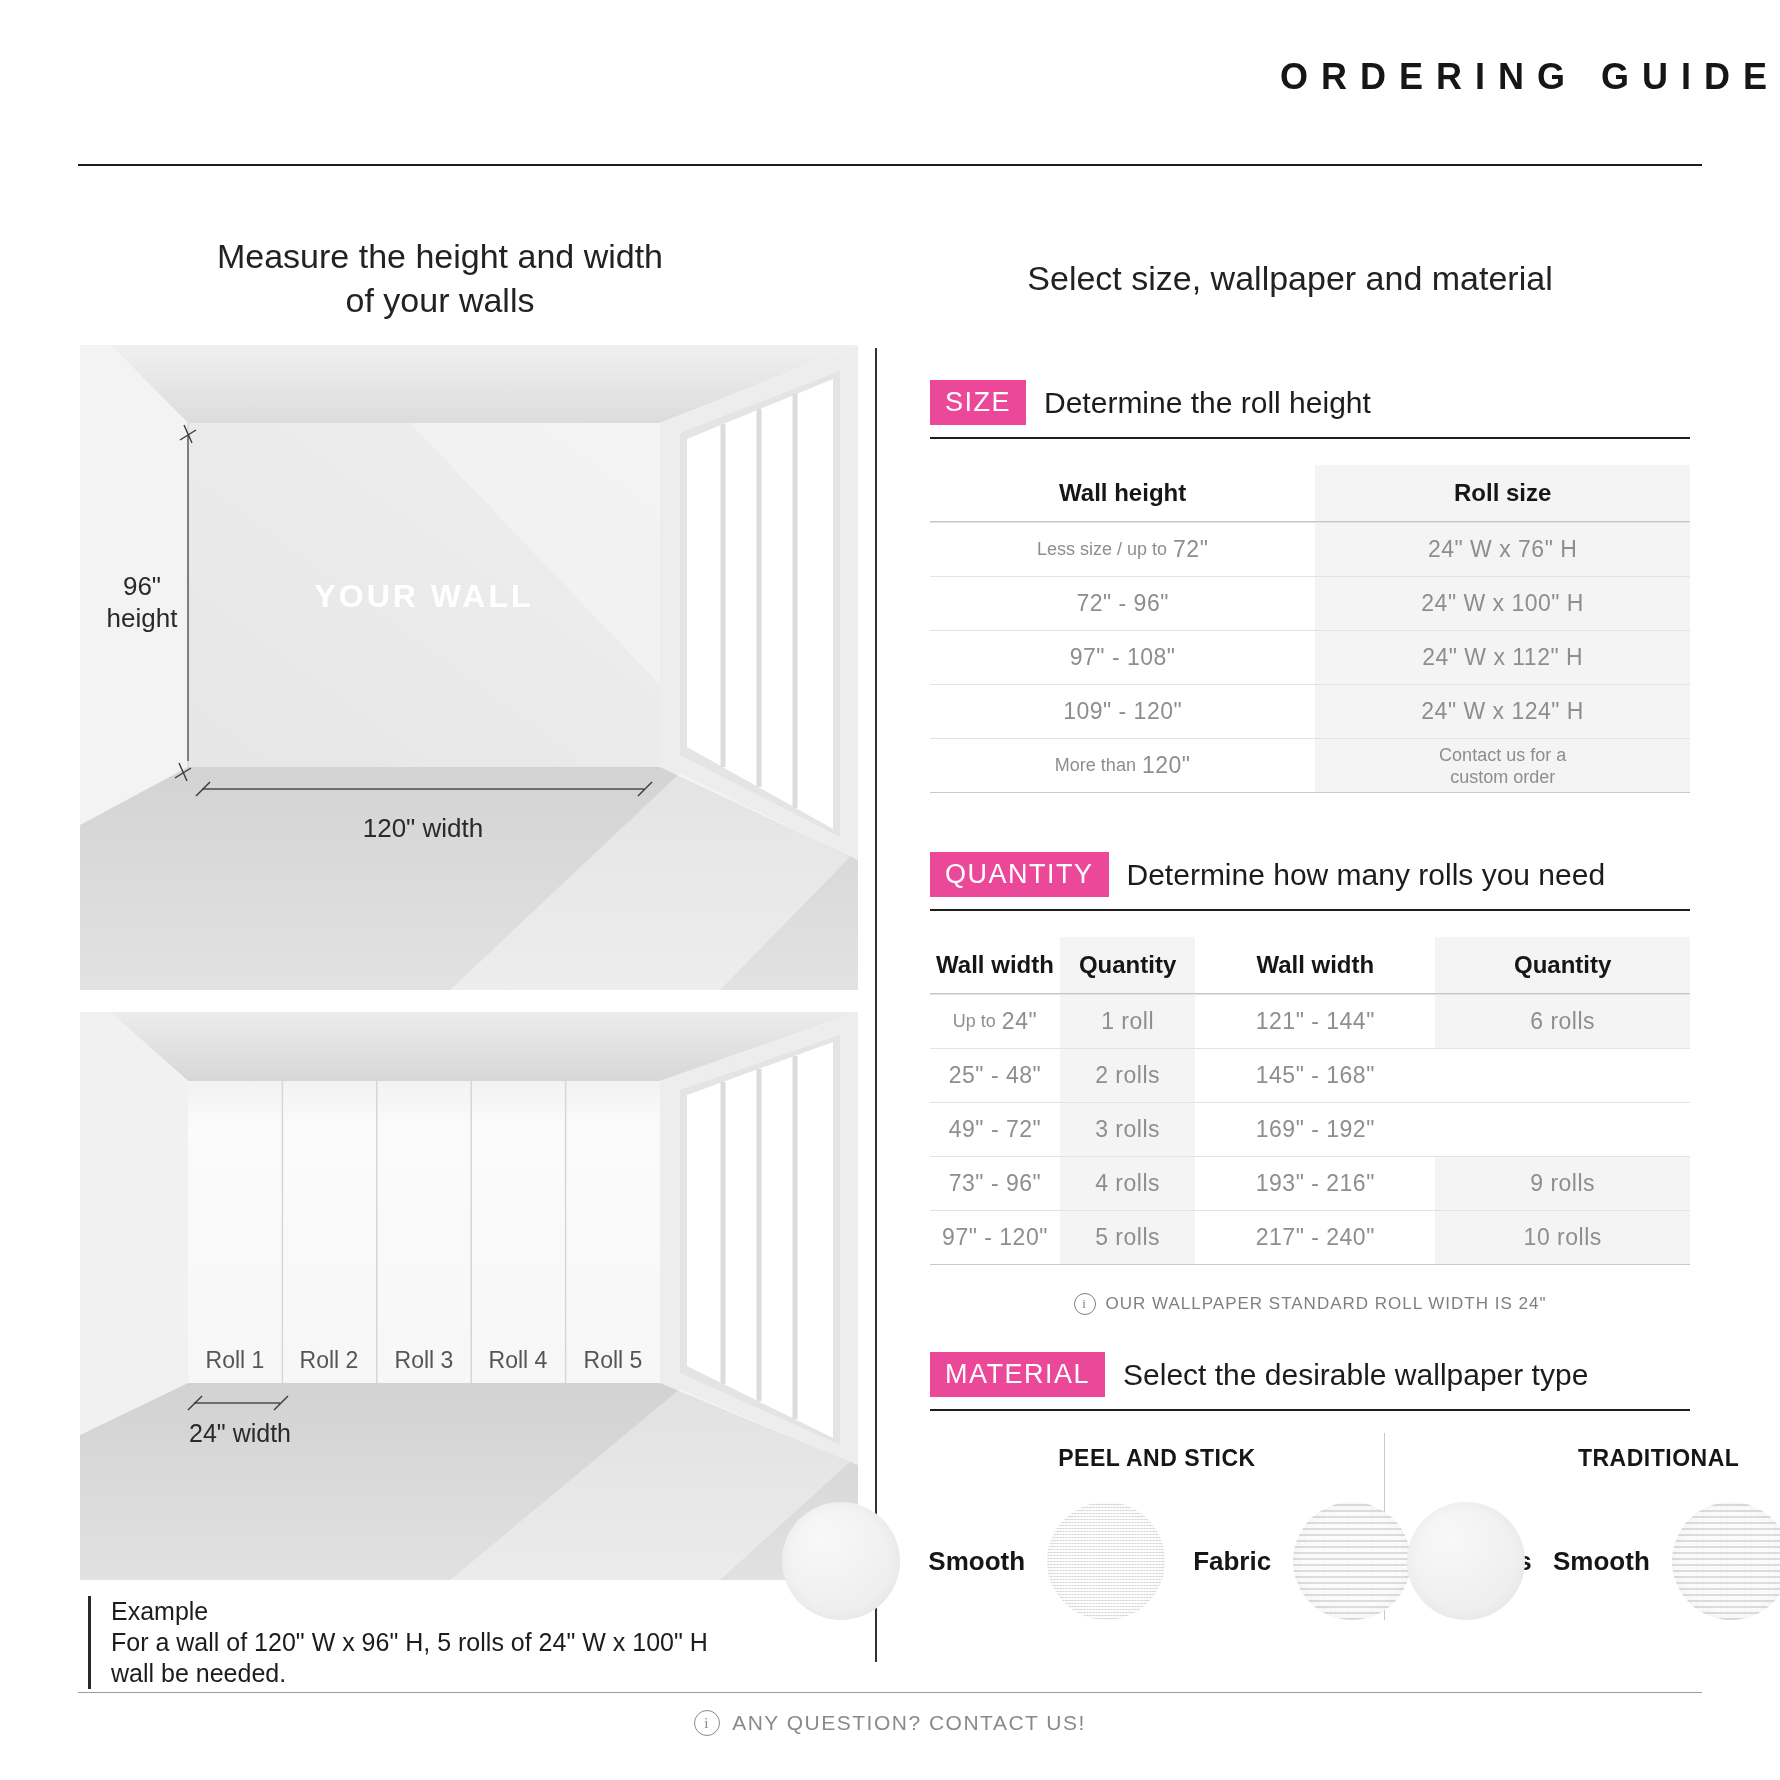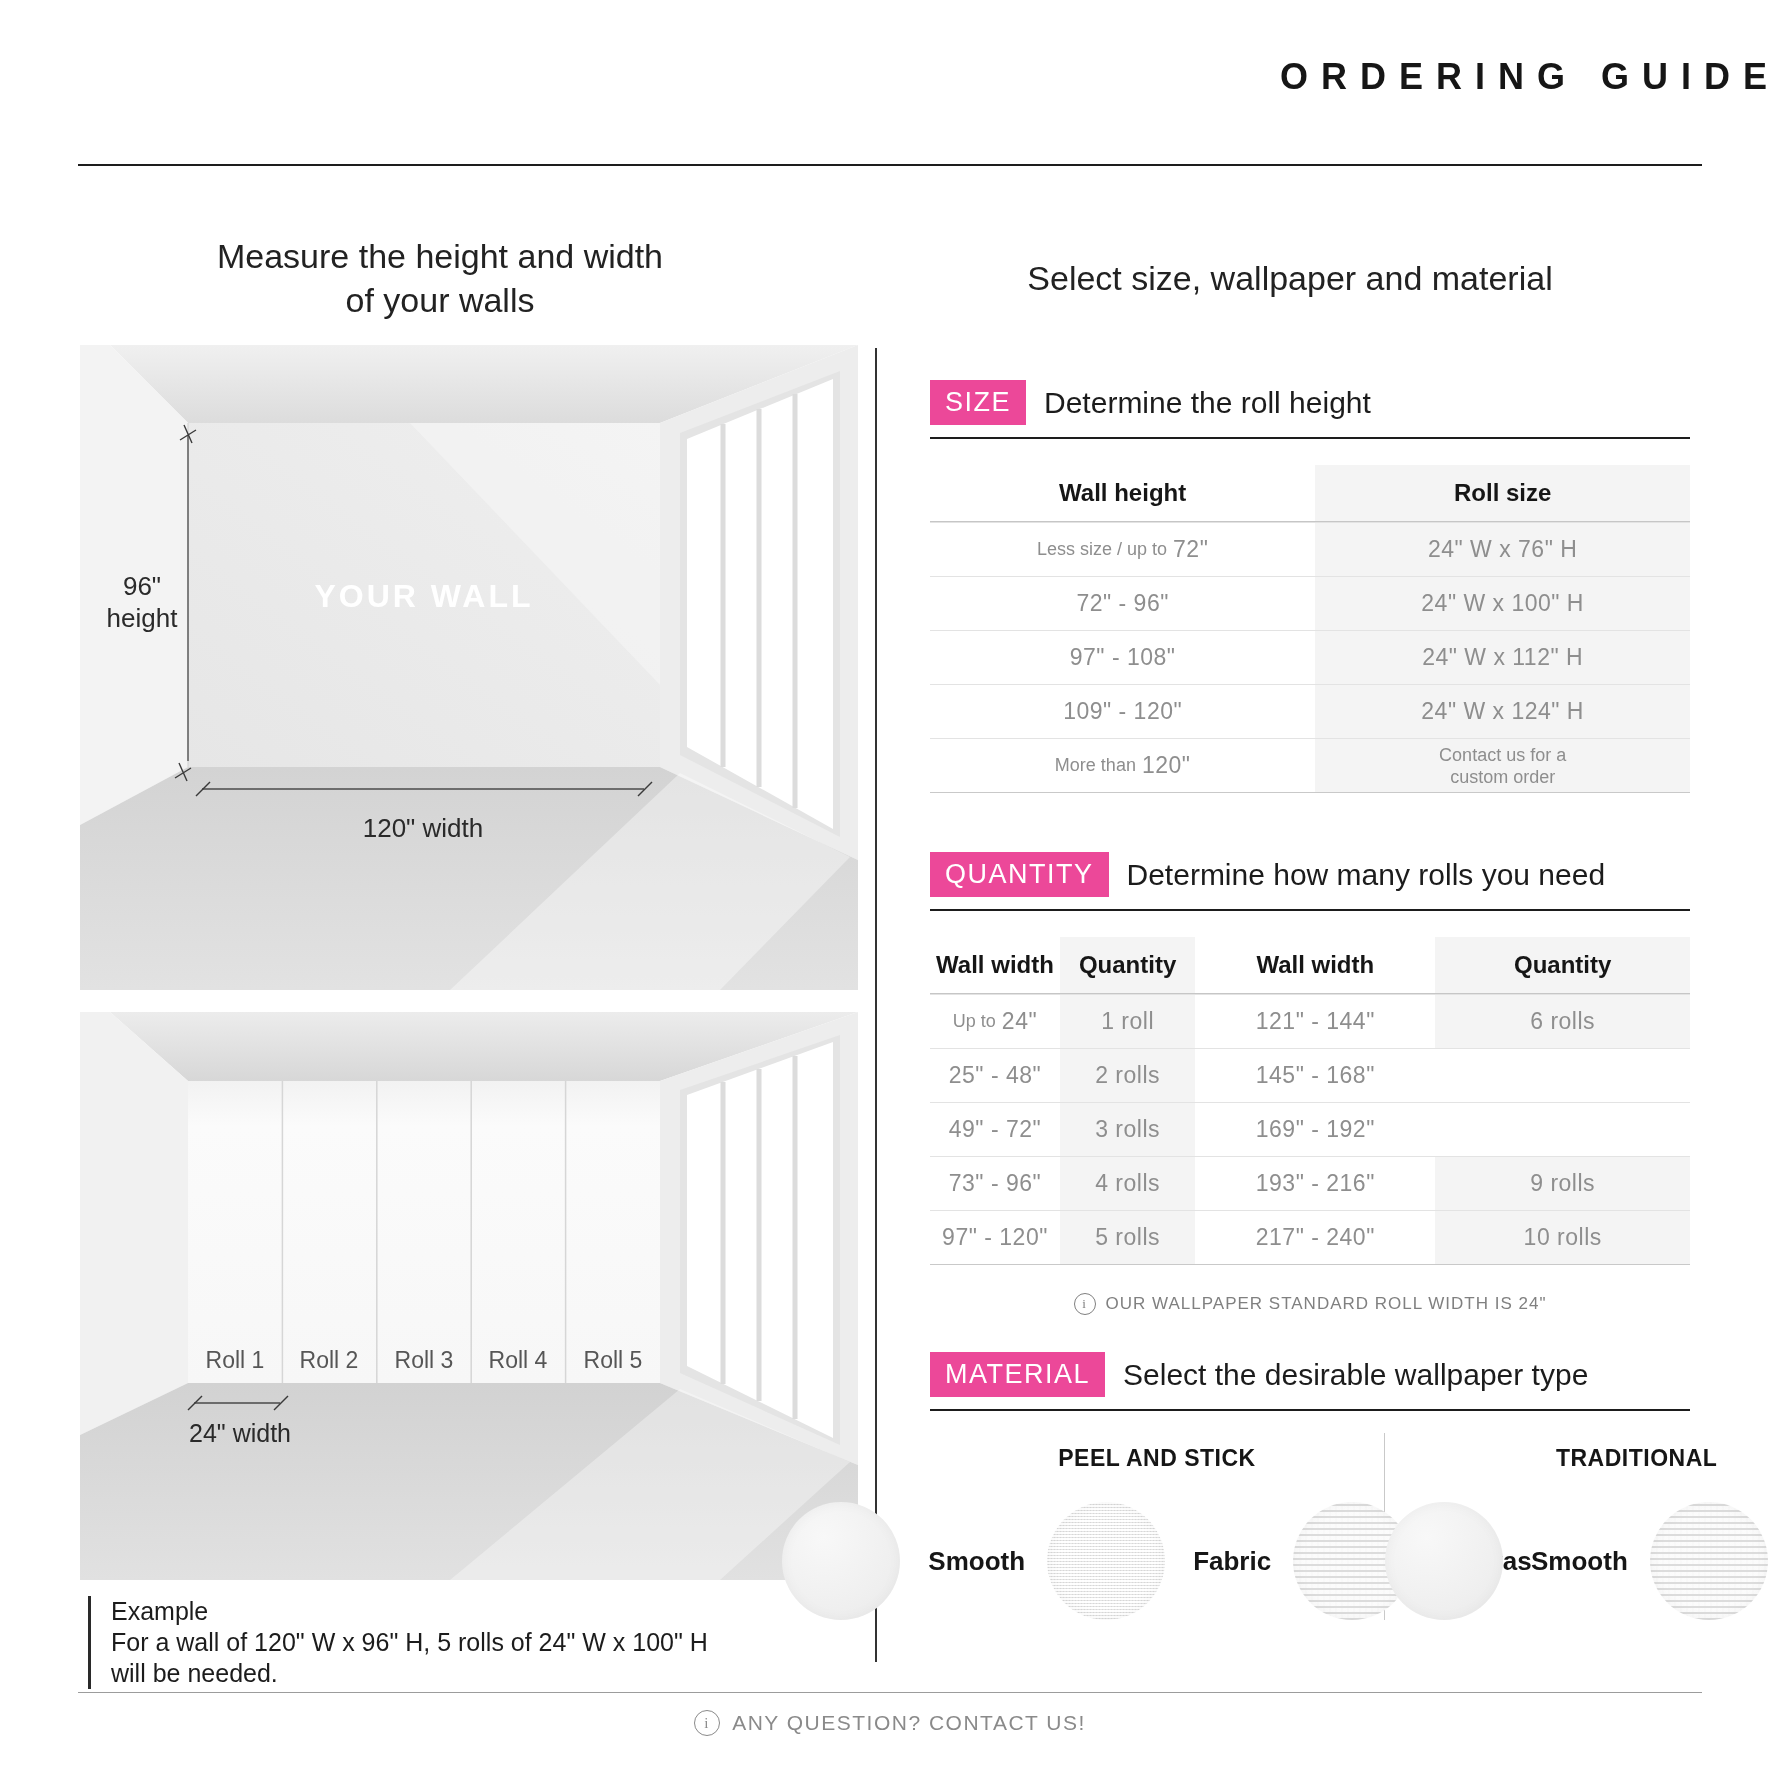--- a/index.html
+++ b/index.html
@@ -45,21 +45,21 @@
   .pre{font-size:18px;color:#8e8e8e;margin-right:6px;}
   .val{font-size:23px;color:#8e8e8e;letter-spacing:.5px;}
   .two-line{font-size:18px;line-height:22px;color:#8e8e8e;}
 
   .note{margin-top:28px;display:flex;align-items:center;justify-content:center;gap:10px;
         font-size:17px;color:#808080;letter-spacing:1px;}
   .info-circ{width:20px;height:20px;border:1.5px solid #808080;border-radius:50%;
              display:inline-flex;align-items:center;justify-content:center;
              font-size:13px;flex:0 0 auto;font-family:"Liberation Serif",serif;}
 
-  .mat-groups{display:flex;margin-top:22px;}
+  .mat-groups{display:flex;margin-top:22px;gap:22px;}
   .mat-group{display:flex;flex-direction:column;align-items:center;padding-top:12px;}
   .mg1{width:455px;border-right:1px solid #c9c9c9;box-sizing:border-box;}
   .mg2{flex:1;}
   .mat-name{font-size:23px;font-weight:700;letter-spacing:.5px;color:#161616;}
   .mat-items{display:flex;gap:22px;margin-top:30px;}
   .mat-item{display:flex;flex-direction:row;align-items:center;gap:28px;}
   .swatch{width:118px;height:118px;border-radius:50%;box-shadow:inset 0 0 14px rgba(0,0,0,.04);}
   .tex-smooth{background:radial-gradient(circle at 35% 30%, #f8f8f8, #efefef 65%, #e9e9e9);}
   .tex-fabric{background-color:#f2f2f2;
     background-image:repeating-linear-gradient(0deg, rgba(255,255,255,.95) 0 1px, rgba(208,208,208,.55) 1px 2px, rgba(255,255,255,.95) 2px 3px),
@@ -165,21 +165,21 @@
 
     <line x1="114" y1="391" x2="200" y2="391" stroke="#4a4a4a" stroke-width="1.3"></line>
     <path d="M108,398 L122,384" stroke="#3a3a3a" stroke-width="1.4"></path>
     <path d="M194,398 L208,384" stroke="#3a3a3a" stroke-width="1.4"></path>
     <text class="svgtxt" x="160" y="430" font-size="25" fill="#2a2a2a" text-anchor="middle">24" width</text>
   </svg>
 
   <div class="example">
     <div>Example</div>
     <div>For a wall of 120" W x 96" H, 5 rolls of 24" W x 100" H</div>
-    <div>will be needed.</div>
+    <div>wall be needed.</div>
   </div>
 
   <div class="divider-v"></div>
 
   <div class="col-heading right-heading">Select size, wallpaper and material</div>
 
   <div class="section sec-size">
     <div class="section-head">
       <span class="badge">SIZE</span>
       <span class="section-sub">Determine the roll height</span>

